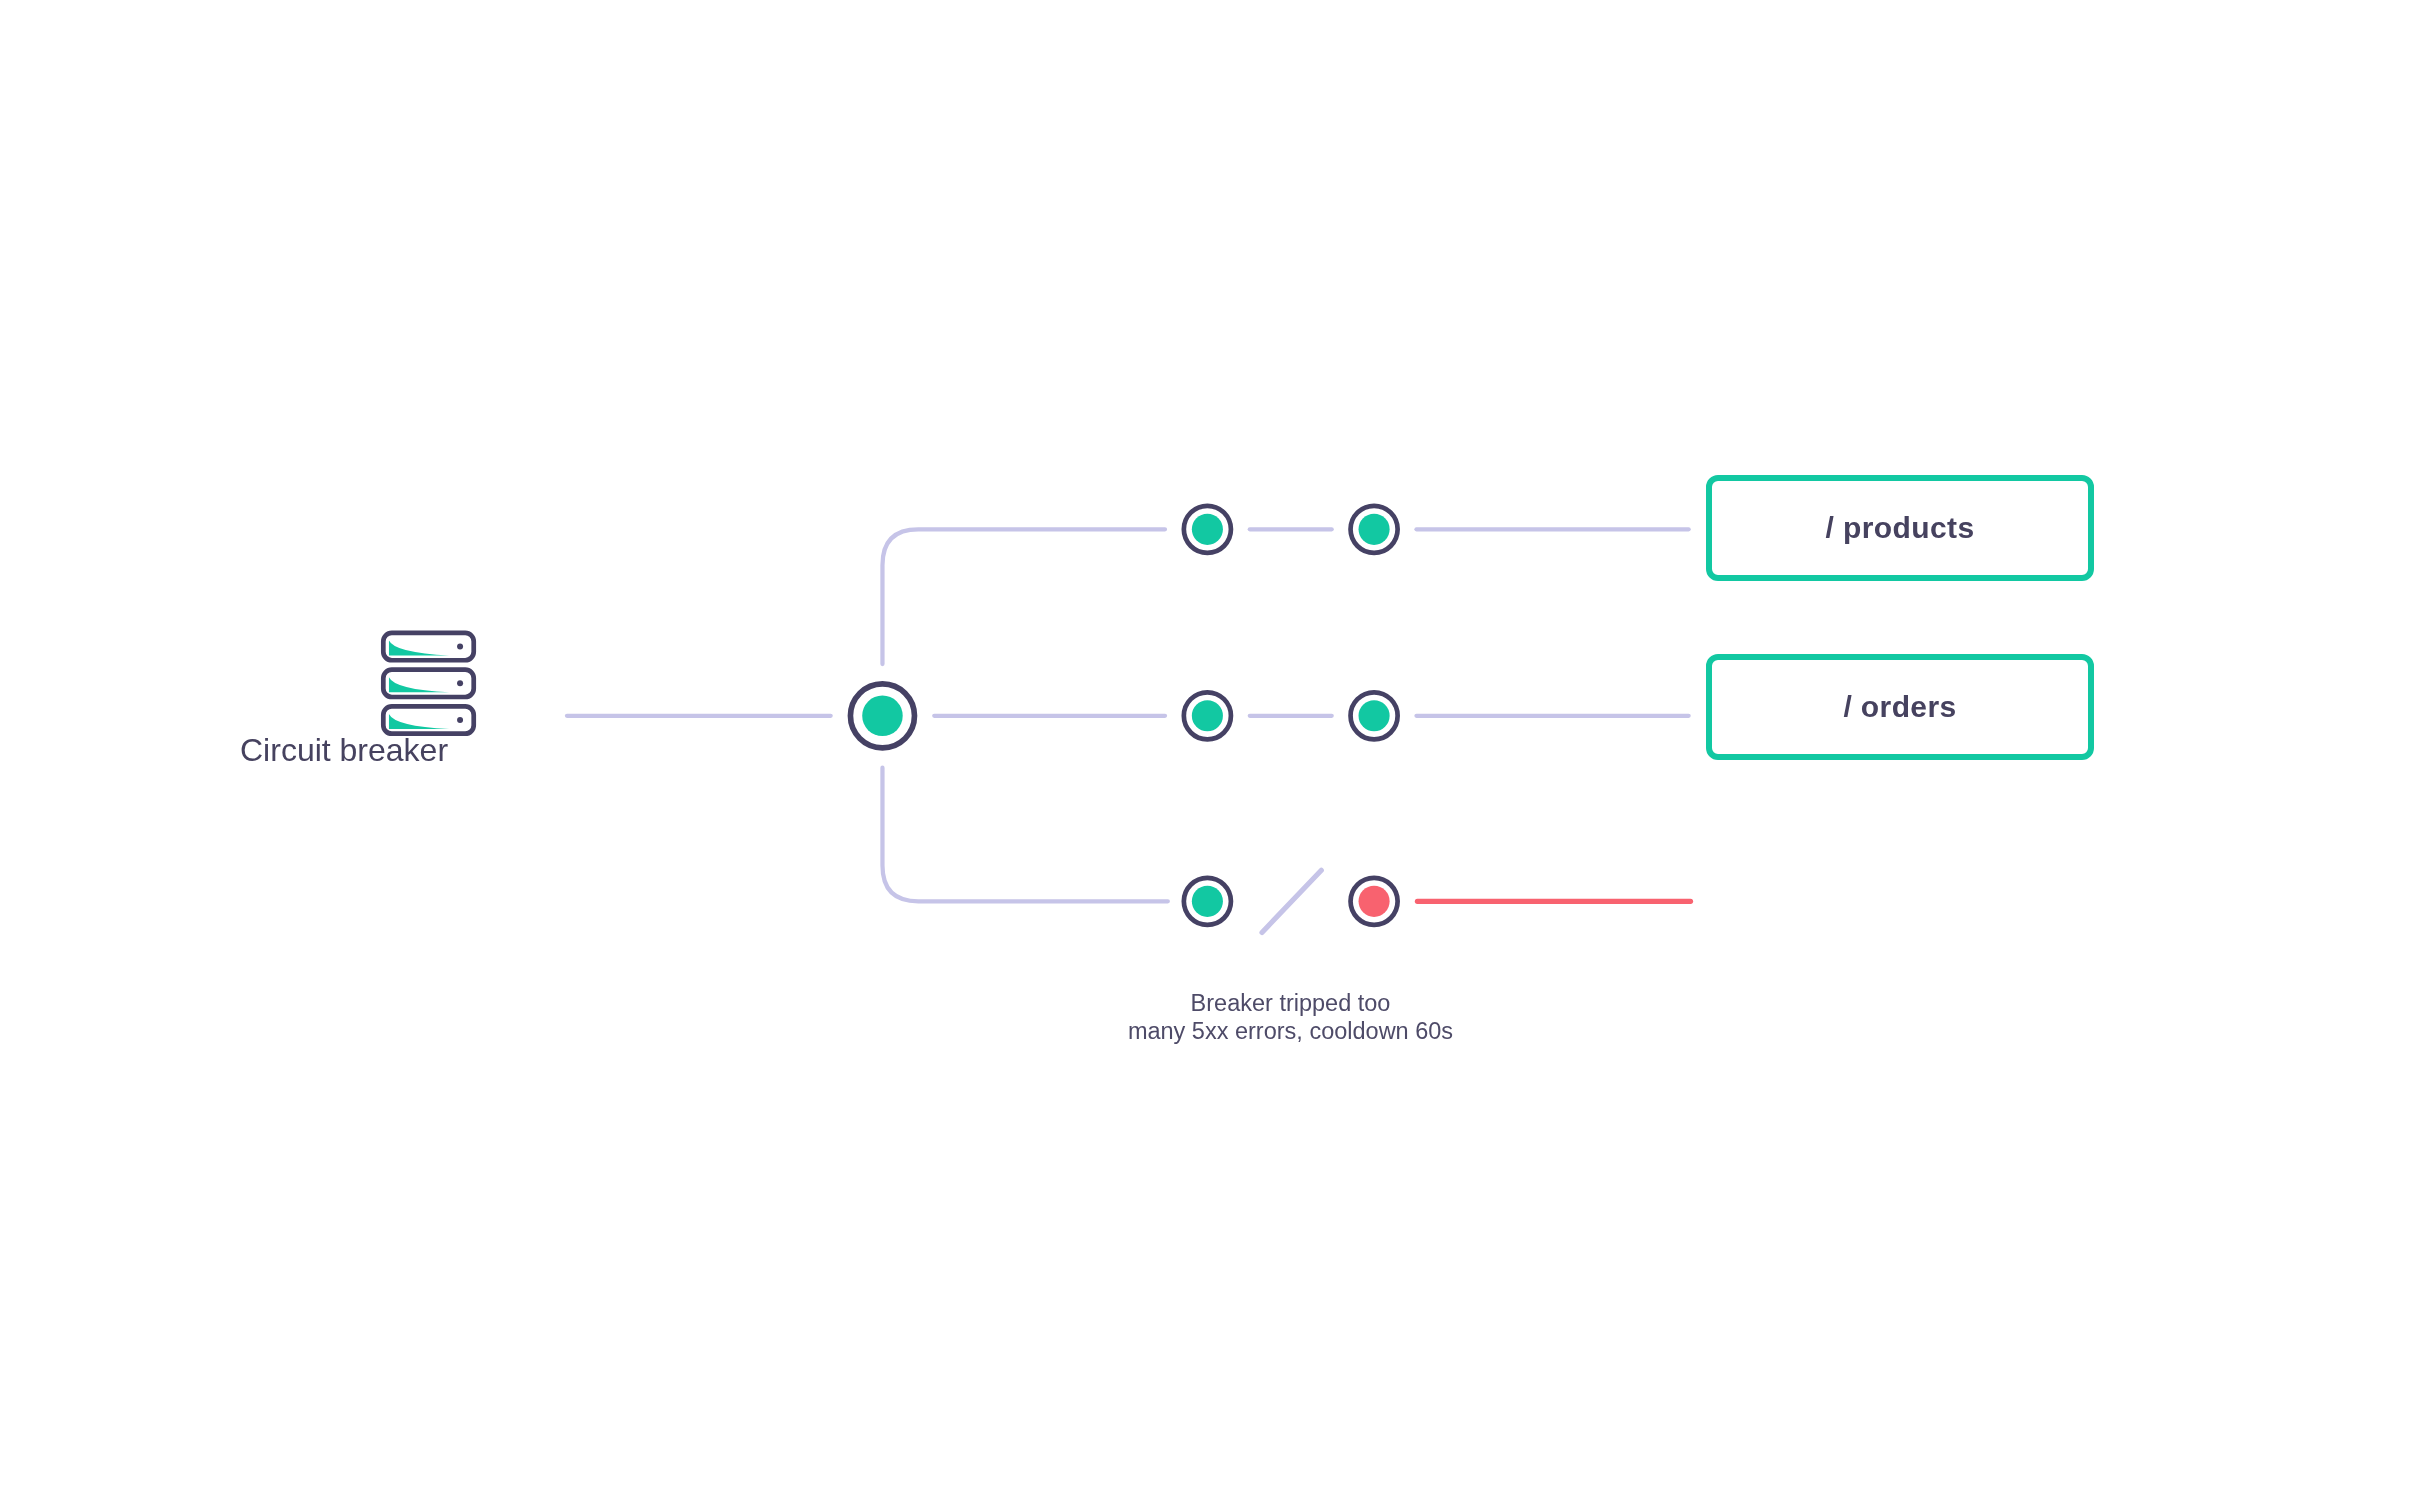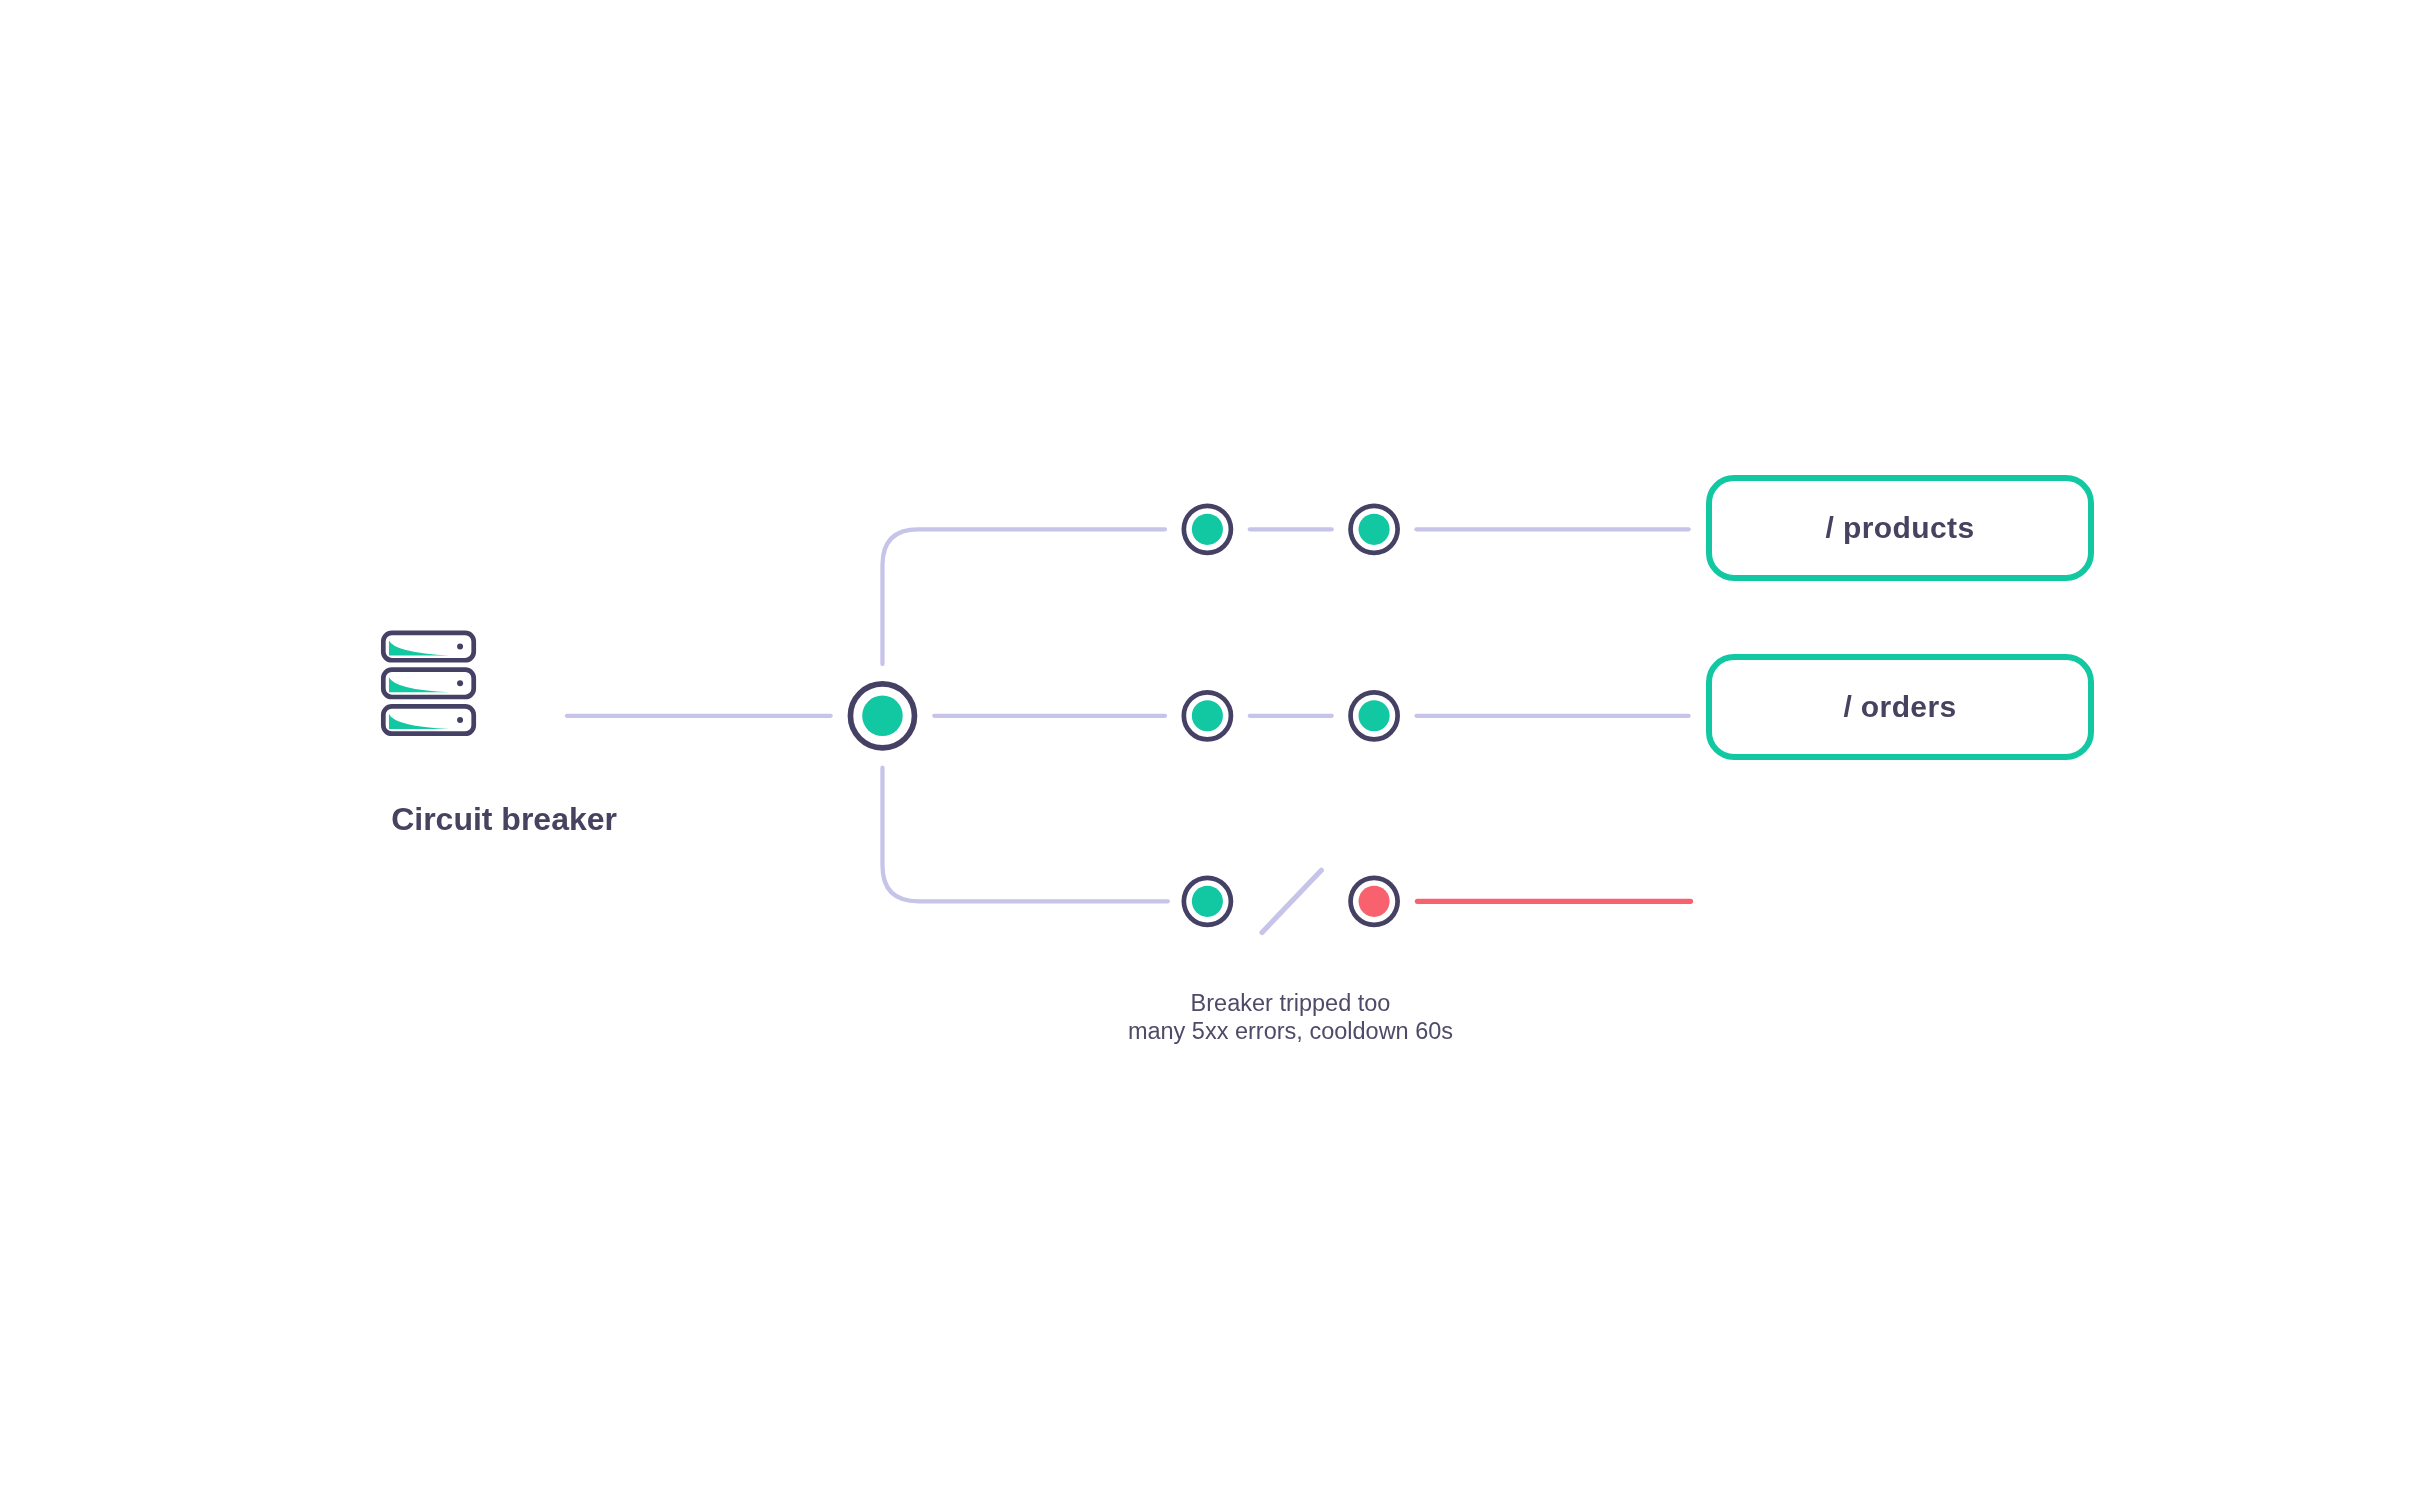--- a/index.html
+++ b/index.html
@@ -40,45 +40,45 @@
   .pin { fill: var(--slate); }
 
   
   .endpoint {
     position: absolute;
     left: 1706px;
     width: 388px;
     height: 106px;
     background: #ffffff;
     border: 6.6px solid var(--teal);
-    border-radius: 28px;
+    border-radius: 12px;
     display: flex;
     align-items: center;
     justify-content: center;
   }
   .endpoint.tripped { border-color: var(--red); }
   .endpoint .label {
     font-size: 30px;
     font-weight: 600;
     letter-spacing: 0.4px;
     color: var(--text);
     white-space: nowrap;
   }
   .endpoint-products { top: 475px; }
   .endpoint-orders { top: 654px; }
   .endpoint-recommendations { top: 850px; }
 
   .source-label {
     position: absolute;
     left: 240px;
-    top: 801px;
+    top: 732px;
     width: 377px;
-    text-align: right;
+    text-align: left;
     font-size: 32px;
-    font-weight: 700;
+    font-weight: 400;
     color: var(--text);
   }
 
   .annotation {
     position: absolute;
     left: 1102px;
     top: 973px;
     width: 377px;
     text-align: center;
     font-size: 23.5px;

